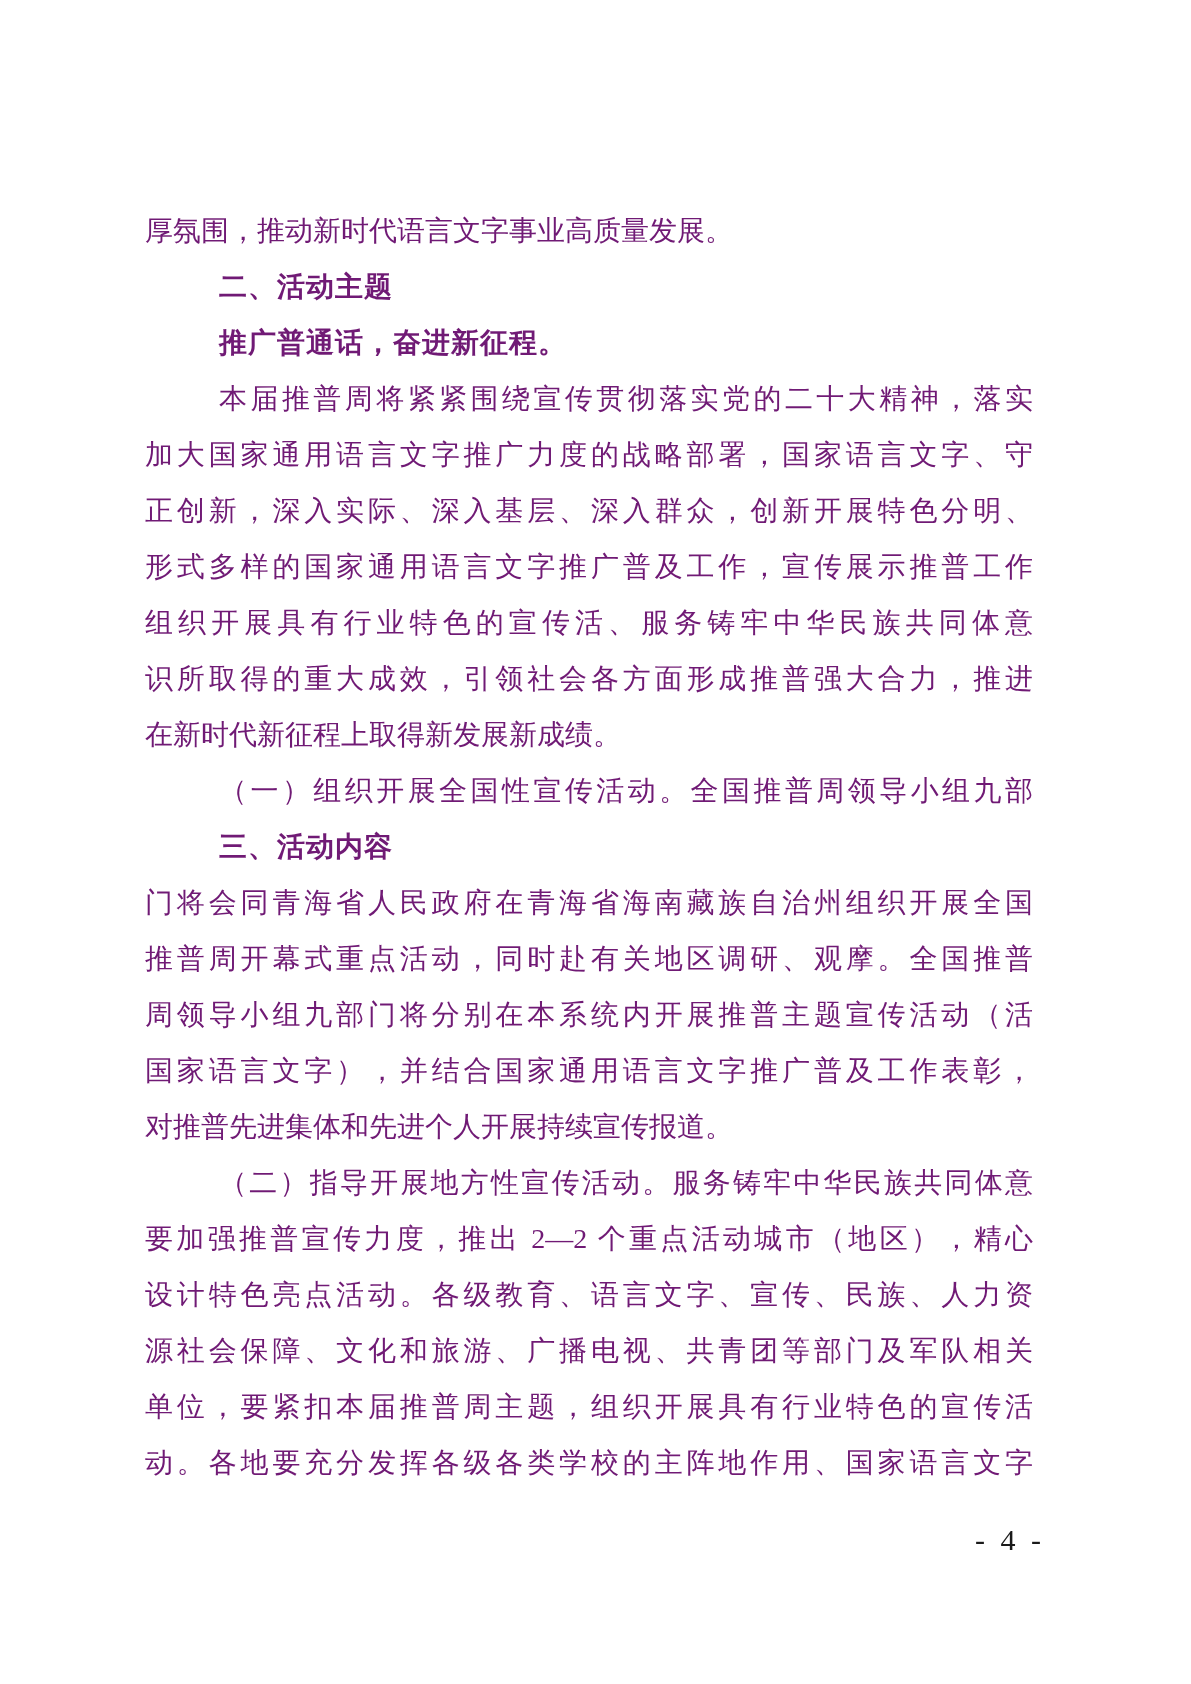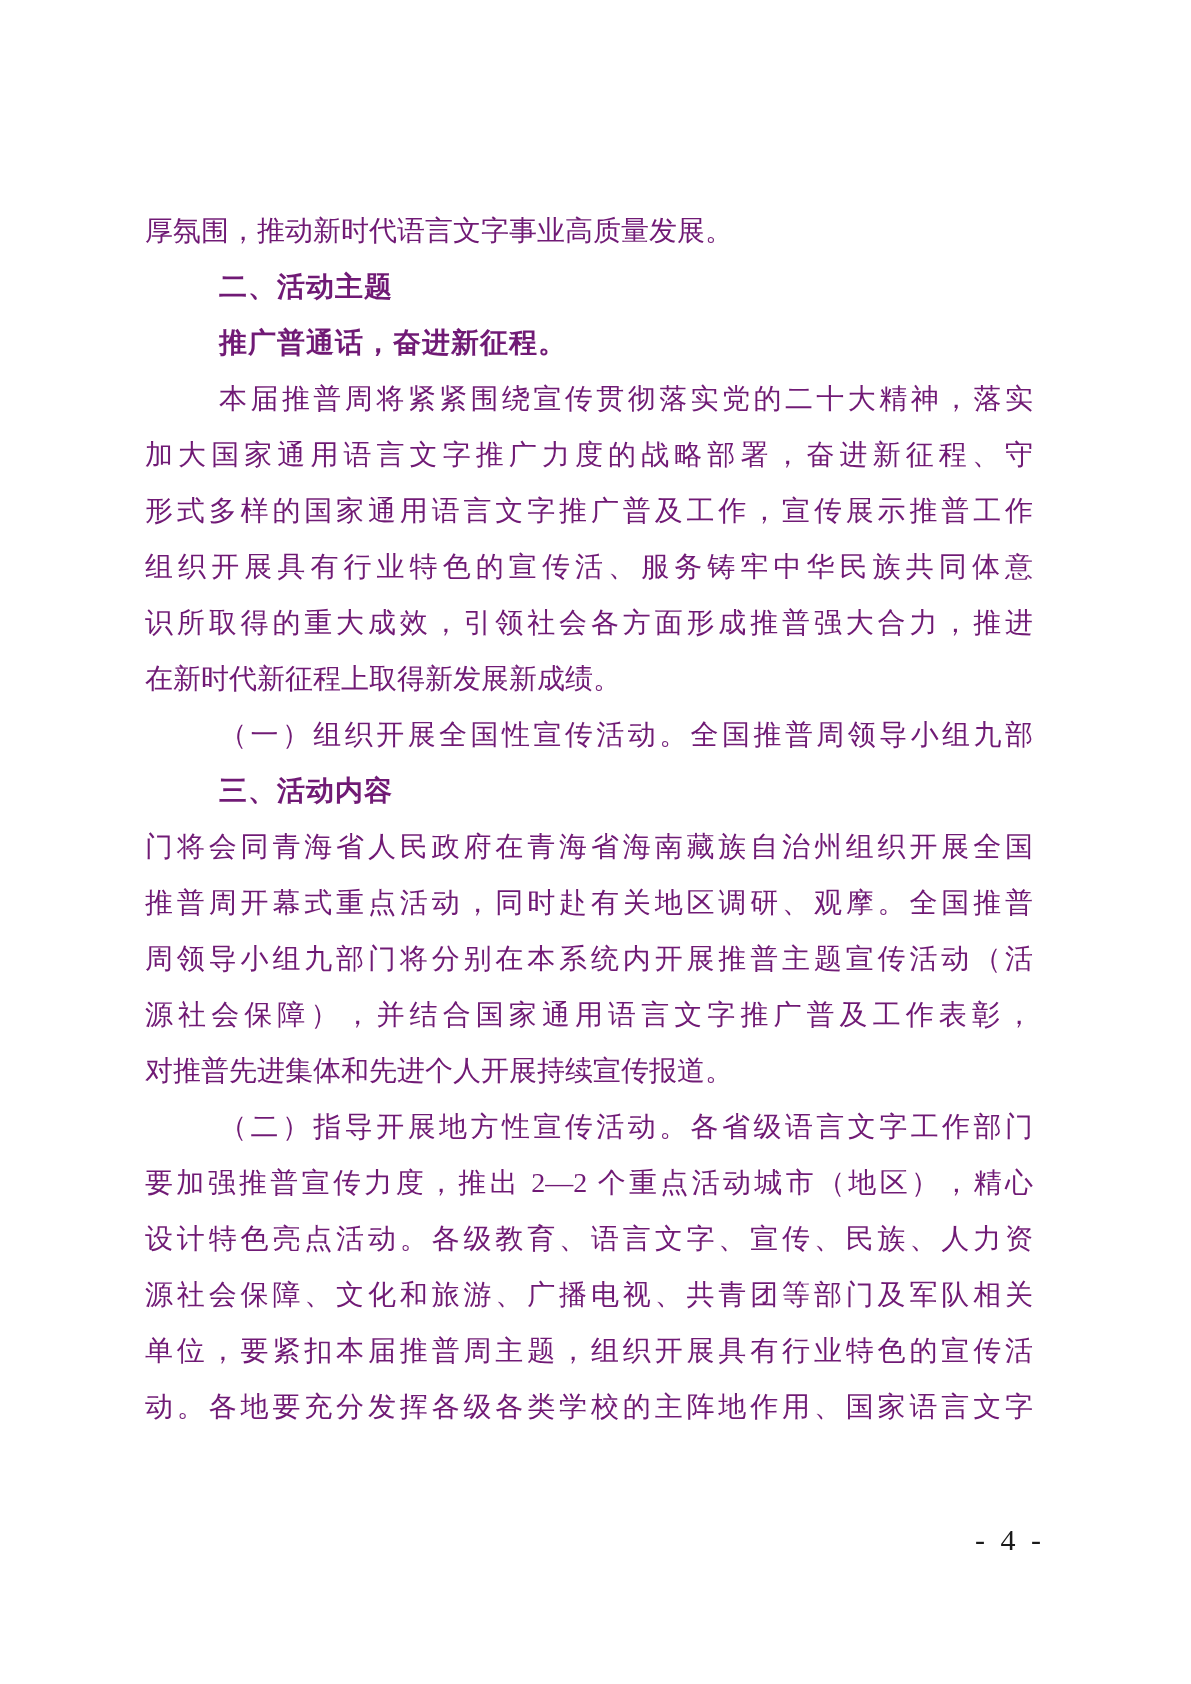--- a/index.html
+++ b/index.html
@@ -58,33 +58,34 @@
 </style>
 </head>
 <body>
 
 <div class="page">
   <div class="doc-body">
     <div class="ln">厚氛围，推动新时代语言文字事业高质量发展。</div>
     <div class="ln b ind">二、活动主题</div>
     <div class="ln b ind">推广普通话，奋进新征程。</div>
     <div class="ln ind fill">本届推普周将紧紧围绕宣传贯彻落实党的二十大精神，落实</div>
-    <div class="ln fill">加大国家通用语言文字推广力度的战略部署，奋进新征程、守</div>
+    <div class="ln fill">加大国家通用语言文字推广力度的战略部署，国家语言文字、守</div>
+    <div class="ln fill">正创新，深入实际、深入基层、深入群众，创新开展特色分明、</div>
     <div class="ln fill">形式多样的国家通用语言文字推广普及工作，宣传展示推普工作</div>
     <div class="ln fill">组织开展具有行业特色的宣传活、服务铸牢中华民族共同体意</div>
     <div class="ln fill">识所取得的重大成效，引领社会各方面形成推普强大合力，推进</div>
     <div class="ln">在新时代新征程上取得新发展新成绩。</div>
     <div class="ln ind fill">（一）组织开展全国性宣传活动。全国推普周领导小组九部</div>
     <div class="ln b ind">三、活动内容</div>
     <div class="ln fill">门将会同青海省人民政府在青海省海南藏族自治州组织开展全国</div>
     <div class="ln fill">推普周开幕式重点活动，同时赴有关地区调研、观摩。全国推普</div>
     <div class="ln fill">周领导小组九部门将分别在本系统内开展推普主题宣传活动（活</div>
-    <div class="ln fill">源社会保障），并结合国家通用语言文字推广普及工作表彰，</div>
+    <div class="ln fill">国家语言文字），并结合国家通用语言文字推广普及工作表彰，</div>
     <div class="ln">对推普先进集体和先进个人开展持续宣传报道。</div>
-    <div class="ln ind fill">（二）指导开展地方性宣传活动。各省级语言文字工作部门</div>
+    <div class="ln ind fill">（二）指导开展地方性宣传活动。服务铸牢中华民族共同体意</div>
     <div class="ln fill">要加强推普宣传力度，推出 2—2 个重点活动城市（地区），精心</div>
     <div class="ln fill">设计特色亮点活动。各级教育、语言文字、宣传、民族、人力资</div>
     <div class="ln fill">源社会保障、文化和旅游、广播电视、共青团等部门及军队相关</div>
     <div class="ln fill">单位，要紧扣本届推普周主题，组织开展具有行业特色的宣传活</div>
     <div class="ln fill">动。各地要充分发挥各级各类学校的主阵地作用、国家语言文字</div>
   </div>
   <div class="page-number">- 4 -</div>
 </div>
 
 </body></html>

